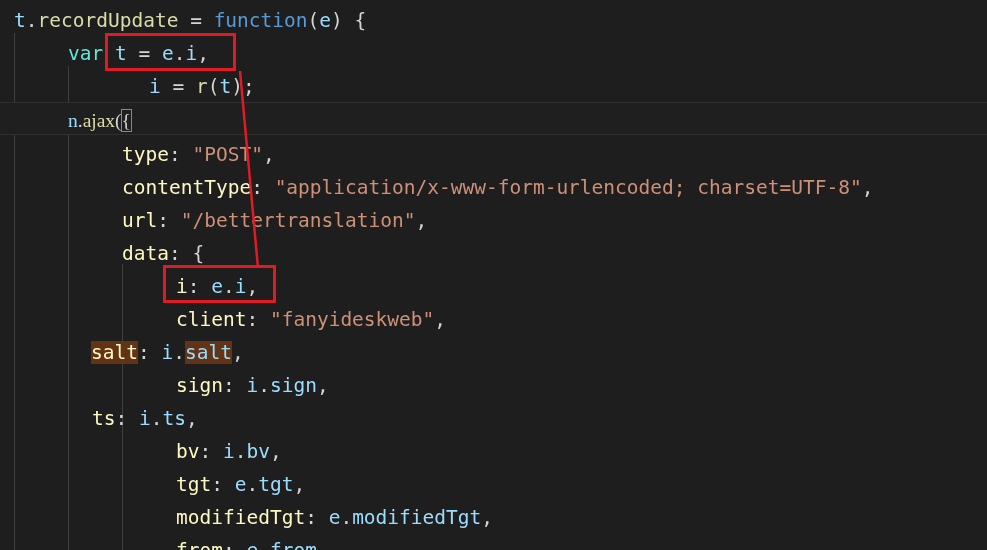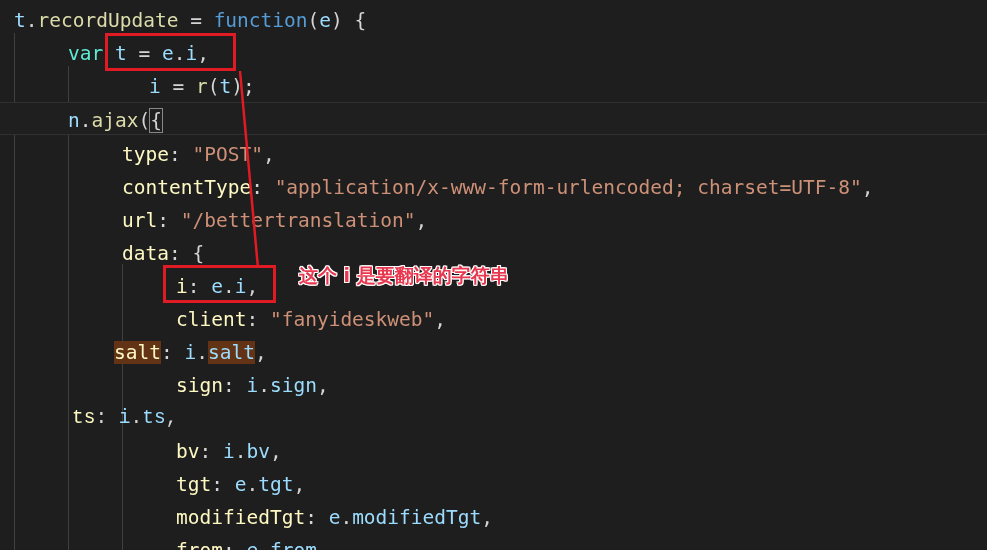--- a/index.html
+++ b/index.html
@@ -117,38 +117,37 @@
       <div class="guide" style="left: 122px; top: 264px; height: 286px; background: rgb(64, 64, 64);"></div>
     </div>
 
   <div id="current-line" style="top: 102px; height: 33px;"></div>
 
   <div class="code-layer" id="code-layer">
       <div class="line ln-top" style="top: -29px; padding-left: 14px;"></div>
       <div class="line" id="line-record-update" style="top: 4px; padding-left: 14px;"><span class="t-id">t</span><span class="t-punct">.</span><span class="t-fn">recordUpdate</span><span class="t-punct"> = </span><span class="t-kw">function</span><span class="t-punct">(</span><span class="t-id">e</span><span class="t-punct">) {</span></div>
       <div class="line" id="line-var-t" style="top: 37px; padding-left: 68px;"><span class="t-var">var </span><span class="t-id">t</span><span class="t-punct"> = </span><span class="t-id">e</span><span class="t-punct">.</span><span class="t-id">i</span><span class="t-punct">,</span></div>
       <div class="line" id="line-i-assign" style="top: 70px; padding-left: 122px; margin-left: 27px;"><span class="t-id">i</span><span class="t-punct"> = </span><span class="t-fn">r</span><span class="t-punct">(</span><span class="t-id">t</span><span class="t-punct">);</span></div>
-      <div class="line" id="line-n-ajax" style="top: 104px; padding-left: 68px;"><span class="t-id">n</span><span class="t-punct">.</span><span class="t-fn">ajax</span><span class="t-punct">(</span><span class="t-punct bracket-match">{</span></div>
+      <div class="line" id="line-n-ajax" style="top: 104px; padding-left: 68px; font-family: Liberation Serif, serif;"><span class="t-id">n</span><span class="t-punct">.</span><span class="t-fn">ajax</span><span class="t-punct">(</span><span class="t-punct bracket-match">{</span></div>
       <div class="line" id="line-type" style="top: 138px; padding-left: 122px;"><span class="t-prop">type</span><span class="t-punct">: </span><span class="t-str">"POST"</span><span class="t-punct">,</span></div>
       <div class="line" id="line-content-type" style="top: 171px; padding-left: 122px;"><span class="t-prop">contentType</span><span class="t-punct">: </span><span class="t-str">"application/x-www-form-urlencoded; charset=UTF-8"</span><span class="t-punct">,</span></div>
       <div class="line" id="line-url" style="top: 204px; padding-left: 122px;"><span class="t-prop">url</span><span class="t-punct">: </span><span class="t-str">"/bettertranslation"</span><span class="t-punct">,</span></div>
       <div class="line" id="line-data" style="top: 237px; padding-left: 122px;"><span class="t-prop">data</span><span class="t-punct">: {</span></div>
       <div class="line" id="line-i-prop" style="top: 270px; padding-left: 176px;"><span class="t-prop">i</span><span class="t-punct">: </span><span class="t-id">e</span><span class="t-punct">.</span><span class="t-id">i</span><span class="t-punct">,</span></div>
       <div class="line" id="line-client" style="top: 303px; padding-left: 176px;"><span class="t-prop">client</span><span class="t-punct">: </span><span class="t-str">"fanyideskweb"</span><span class="t-punct">,</span></div>
-      <div class="line" id="line-salt" style="top: 336px; padding-left: 114px;"><span class="t-prop t-hl">salt</span><span class="t-punct">: </span><span class="t-id">i</span><span class="t-punct">.</span><span class="t-id t-hl">salt</span><span class="t-punct">,</span></div>
+      <div class="line" id="line-salt" style="top: 336px; padding-left: 91px;"><span class="t-prop t-hl">salt</span><span class="t-punct">: </span><span class="t-id">i</span><span class="t-punct">.</span><span class="t-id t-hl">salt</span><span class="t-punct">,</span></div>
       <div class="line" id="line-sign" style="top: 369px; padding-left: 176px;"><span class="t-prop">sign</span><span class="t-punct">: </span><span class="t-id">i</span><span class="t-punct">.</span><span class="t-id">sign</span><span class="t-punct">,</span></div>
-      <div class="line" id="line-ts" style="top: 402px; padding-left: 72px; font-family: Liberation Mono, monospace;"><span class="t-prop">ts</span><span class="t-punct">: </span><span class="t-id">i</span><span class="t-punct">.</span><span class="t-id">ts</span><span class="t-punct">,</span></div>
+      <div class="line" id="line-ts" style="top: 402px; padding-left: 92px;"><span class="t-prop">ts</span><span class="t-punct">: </span><span class="t-id">i</span><span class="t-punct">.</span><span class="t-id">ts</span><span class="t-punct">,</span></div>
       <div class="line" id="line-bv" style="top: 435px; padding-left: 176px;"><span class="t-prop">bv</span><span class="t-punct">: </span><span class="t-id">i</span><span class="t-punct">.</span><span class="t-id">bv</span><span class="t-punct">,</span></div>
       <div class="line" id="line-tgt" style="top: 468px; padding-left: 176px;"><span class="t-prop">tgt</span><span class="t-punct">: </span><span class="t-id">e</span><span class="t-punct">.</span><span class="t-id">tgt</span><span class="t-punct">,</span></div>
       <div class="line" id="line-modified-tgt" style="top: 501px; padding-left: 176px;"><span class="t-prop">modifiedTgt</span><span class="t-punct">: </span><span class="t-id">e</span><span class="t-punct">.</span><span class="t-id">modifiedTgt</span><span class="t-punct">,</span></div>
       <div class="line" id="line-from" style="top: 534px; padding-left: 176px;"><span class="t-prop">from</span><span class="t-punct">: </span><span class="t-id">e</span><span class="t-punct">.</span><span class="t-id">from</span></div>
     </div>
 
   <div id="annotations">
     <svg class="arrow-layer" id="arrow-layer" viewBox="0 0 987 550">
         <line x1="240" y1="71" x2="258" y2="268" stroke="#e01b24" stroke-width="2.5"></line>
       </svg>
-    <div class="anno-text" id="anno-note" style="left: 299px; top: 263px; color: rgb(232, 56, 79);">这个 i 是要翻译的字符串</div>
   <div class="anno-box" id="highlight-box-var-t" style="left: 105px; top: 33px; width: 131px; height: 38px; border-color: rgb(224, 27, 36);"></div>
       <div class="anno-box" id="highlight-box-i-prop" style="left: 163px; top: 265px; width: 113px; height: 38px; border-color: rgb(224, 27, 36);"></div>
     </div>
 
 </div>
 
 </body></html>

